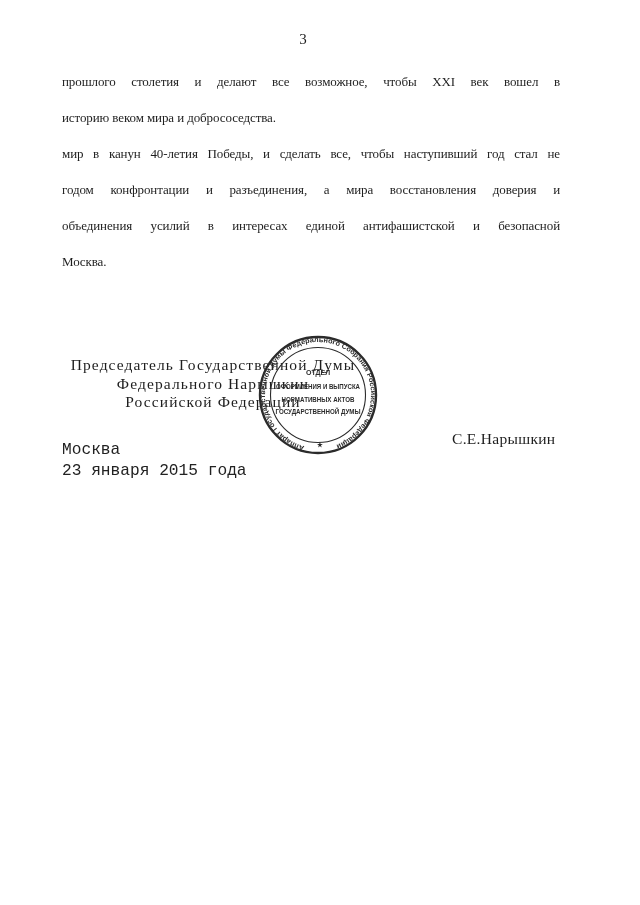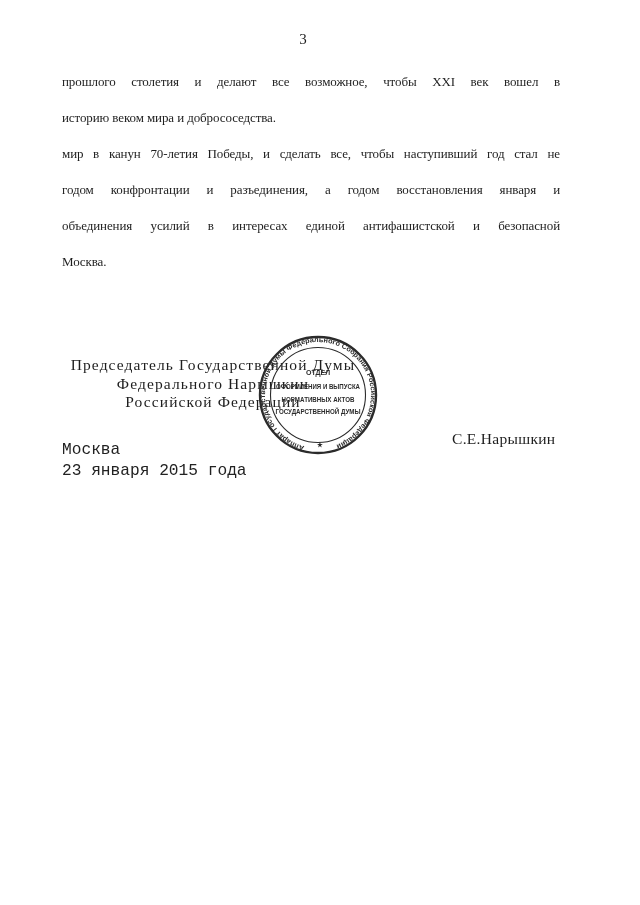--- a/index.html
+++ b/index.html
@@ -88,22 +88,22 @@
 </head>
 <body>
 
 <div class="page">
 
   <div class="page-number">3</div>
 
   <div class="body-text">
     <div class="tline">прошлого столетия и делают все возможное, чтобы XXI век вошел в</div>
     <div class="tline last">историю веком мира и добрососедства.</div>
-    <div class="tline">мир в канун 70-летия Победы, и сделать все, чтобы наступивший год стал не</div>
-    <div class="tline">годом конфронтации и разъединения, а годом восстановления января и</div>
+    <div class="tline">мир в канун 40-летия Победы, и сделать все, чтобы наступивший год стал не</div>
+    <div class="tline">годом конфронтации и разъединения, а мира восстановления доверия и</div>
     <div class="tline">объединения усилий в интересах единой антифашистской и безопасной</div>
     <div class="tline last">Москва.</div>
   </div>
 
   <div class="signature-block">
     <div>Председатель Государственной Думы</div>
     <div>Федерального Нарышкин</div>
     <div>Российской Федерации</div>
   </div>
 

